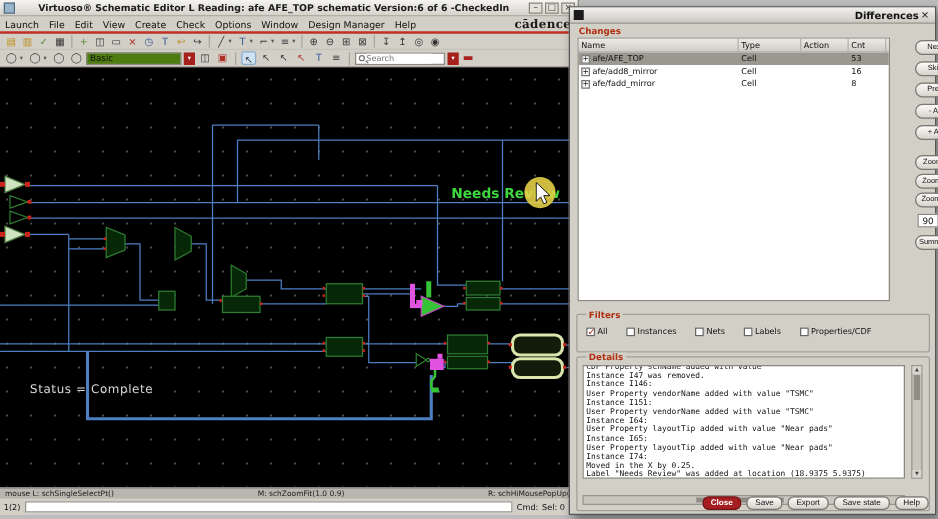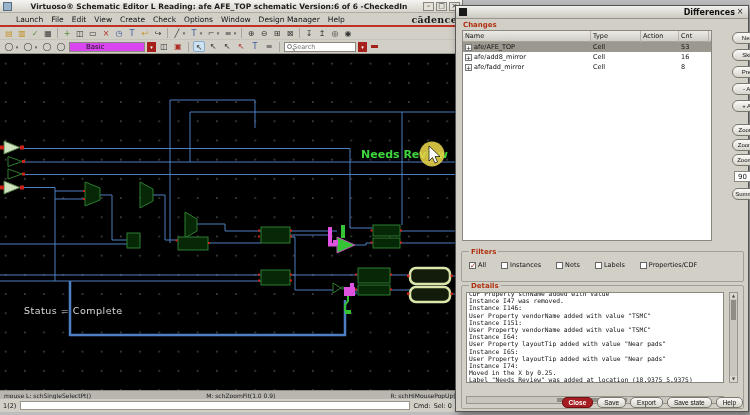--- a/index.html
+++ b/index.html
@@ -10,37 +10,37 @@
   .vwin { position:absolute; left:0; top:0; width:463px; height:412px; background:#d2cfc7; border-right:1px solid #777; }
   .vtitle { position:absolute; top:0; left:0; right:0; height:13px;
             background:linear-gradient(#f5f4f1,#d6d3cb); border-bottom:1px solid #b0ada5;
             display:flex; align-items:center; }
   .vticon { width:9px; height:9px; margin:0 3px; background:#9ab4cc; border:1px solid #556d84; }
   .vttext { flex:1; text-align:center; font-size:7.5px; font-weight:bold; color:#1c1c1c;
             white-space:nowrap; overflow:hidden; }
   .wc { width:11px; height:9px; margin-right:2px; border:1px solid #8a877f; background:#e4e1d9;
         font-size:7px; line-height:7px; text-align:center; color:#333; }
   .vmenu { position:absolute; top:13px; left:0; right:0; height:12px; display:flex; align-items:center;
-           padding-left:12px; font-size:7.5px; }
+           padding-left:0; font-size:7.5px; }
   .mitem { padding:0 4px; white-space:nowrap; }
   .brand { margin-left:auto; padding-right:5px; font-weight:bold; font-size:9.5px; color:#1a1a1a;
            font-family:"DejaVu Serif", serif; letter-spacing:.3px; }
   .redline { position:absolute; top:25px; left:0; right:0; height:2px; background:#c03024; }
   .vtb1 { position:absolute; top:27px; left:0; right:0; height:13px; display:flex; align-items:center;
           gap:1px; padding:0 3px; border-bottom:1px solid #c6c3bb; }
   .vtb2 { position:absolute; top:40px; left:0; right:0; height:14px; display:flex; align-items:center;
           gap:2px; padding:0 3px; border-bottom:1px solid #9a978f; }
   .ti { width:12px; height:11px; font-size:8px; line-height:11px; text-align:center; color:#555;
         border-radius:2px; flex:none; }
   .ti.sel { background:#cfe2f2; border:1px solid #8aaccc; }
   .c-yellow{color:#c09020} .c-green{color:#5a8a3a} .c-red{color:#b03028} .c-blue{color:#3a5a9a} .c-dark{color:#333}
   .dd { font-size:5px; color:#555; margin-left:-3px; width:6px; flex:none; text-align:center; }
   .sep { width:1px; height:10px; background:#a8a5a0; margin:0 2px; flex:none; }
-  .combo { width:76px; height:10px; background:#d946ef; border:1px solid #8a877f; font-size:7px;
-           display:flex; align-items:flex-end; padding-left:16px; }
+  .combo { width:76px; height:10px; background:#4d7c0f; border:1px solid #8a877f; font-size:7px;
+           display:flex; align-items:flex-end; padding-left:2px; }
   .combobtn { width:9px; height:10px; background:#a6201c; color:#fff; font-size:5px; line-height:10px;
               text-align:center; flex:none; }
   .search { width:72px; height:10px; background:#fff; border:1px solid #8a877f; display:flex; align-items:center; }
   .mag { width:5px; height:5px; border:1.2px solid #777; border-radius:50%; margin:0 1px 0 2px; position:relative; flex:none;}
   .mag::after { content:""; position:absolute; left:4px; top:4px; width:3px; height:1.2px; background:#777; transform:rotate(45deg); }
   .sinput { border:none; outline:none; width:52px; font-size:6.5px; color:#555; font-family:inherit; }
   .redsq { width:9px; height:10px; background:#a6201c; color:#fff; font-size:5px; line-height:10px; text-align:center; flex:none;}
   .reddash { width:7px; height:3px; background:#a6201c; margin-left:2px; flex:none;}
 
   .canvas { position:absolute; top:54px; left:0; width:463px; height:336px; background:#000; }

